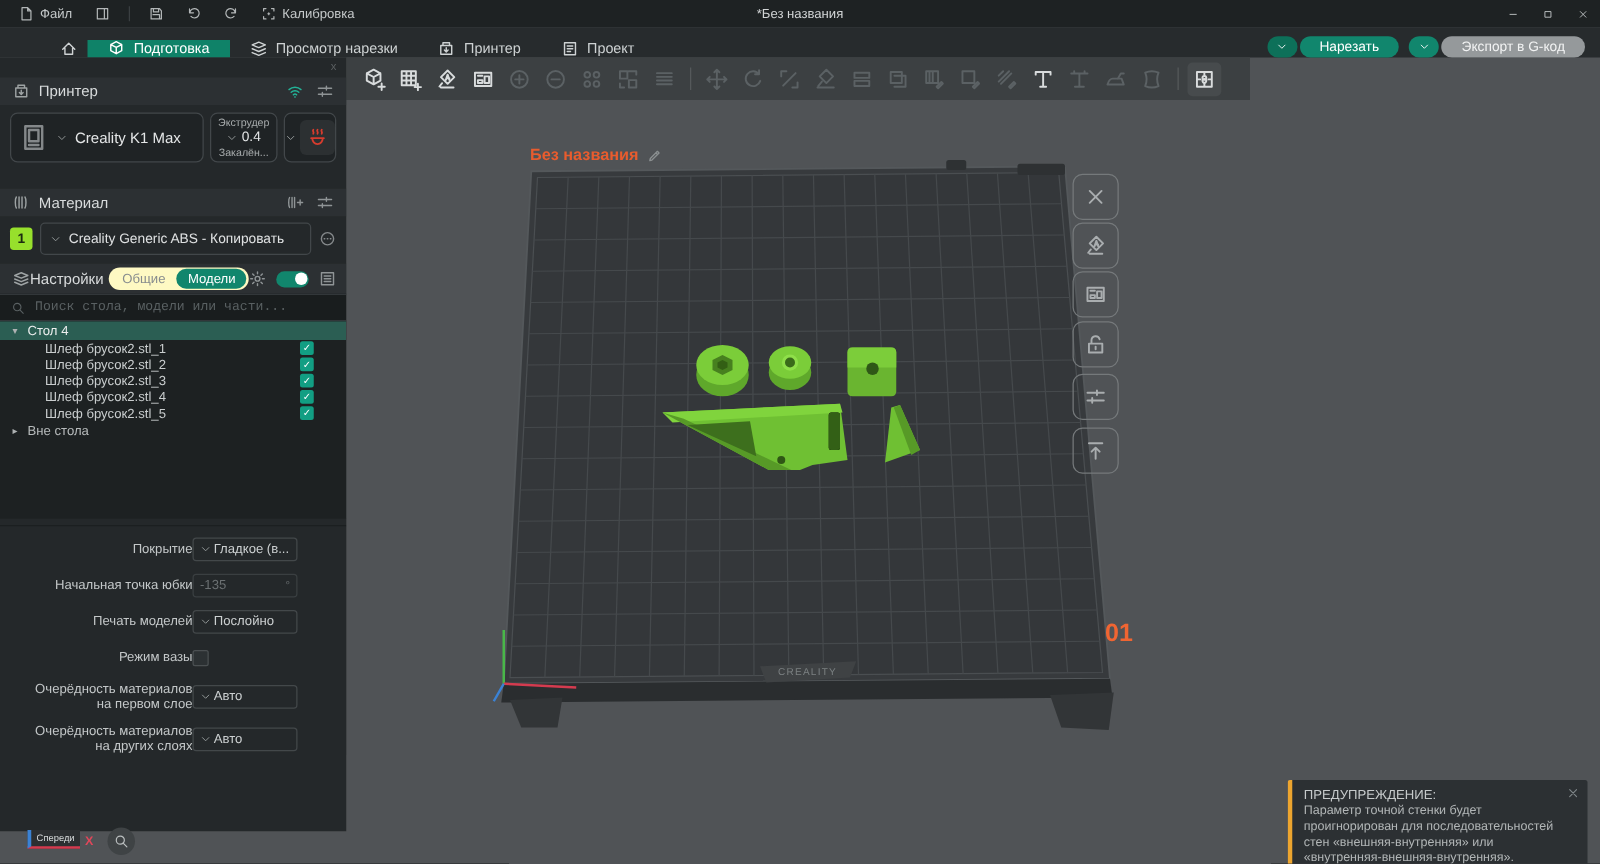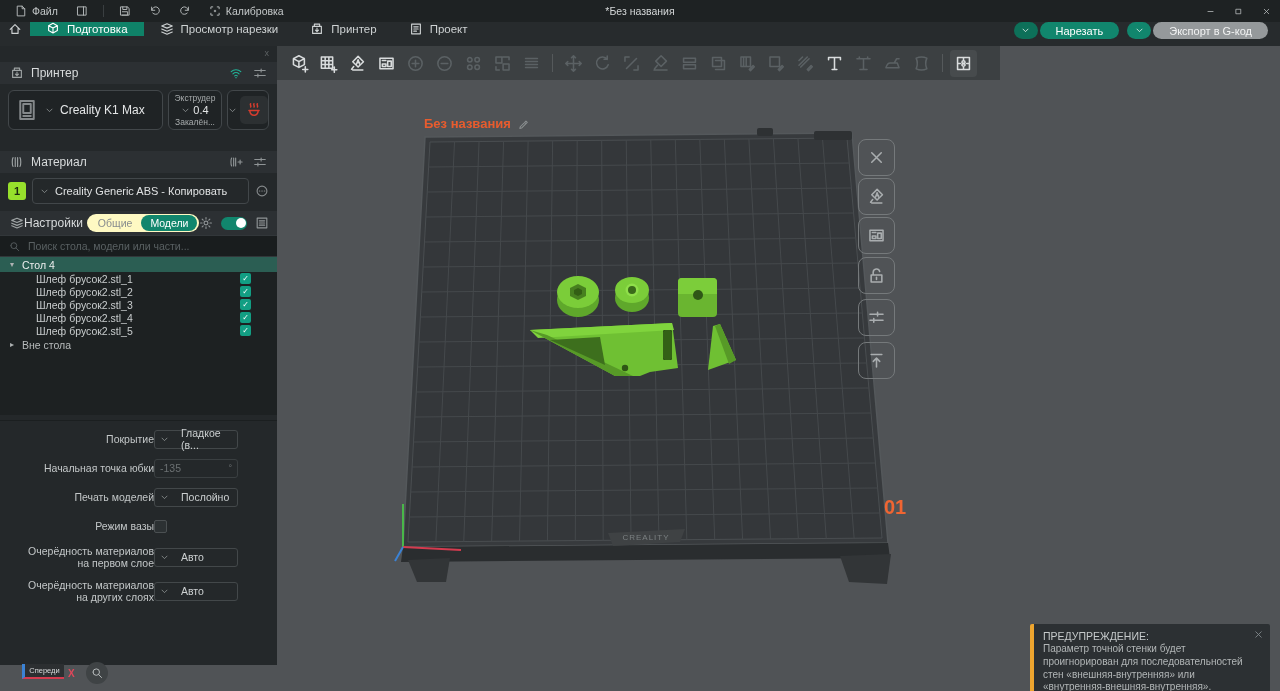--- a/index.html
+++ b/index.html
@@ -16,21 +16,21 @@
   .tbtn{display:flex;align-items:center;gap:5px;padding:0 7px;height:22px;color:#c4c8c9;cursor:default;}
   .tbtn i{width:12px;height:12px;color:#b2b6b7;}
   .tb-div{width:1px;height:12px;background:#3a3f41;margin:0 4px;}
   .tb-title{position:absolute;left:0;right:0;text-align:center;font-size:10.5px;color:#d2d5d6;pointer-events:none;}
   .tb-right{margin-left:auto;display:flex;align-items:center;height:22px;}
   .wbtn{width:28px;height:22px;display:flex;align-items:center;justify-content:center;color:#c3c7c8;}
   .wbtn i{width:9px;height:9px;}
 
   
   .tabbar{position:absolute;top:22px;left:0;right:0;height:24px;background:#272b2d;
-          display:flex;align-items:flex-start;font-size:11.5px;}
+          display:flex;align-items:flex-end;font-size:11.5px;padding-left:40px;}
   .home{width:30px;display:flex;align-items:center;justify-content:center;color:#ced2d3;}
   .home i{width:14px;height:14px;}
   .tab{display:flex;align-items:center;gap:7px;padding:0 16px;color:#ced2d3;}
   .tab i{width:14px;height:14px;}
   .tab.active{background:#0f8268;color:#fff;}
   .tab.active i{color:#fff;}
   .tb-actions{margin-left:auto;display:flex;align-items:center;gap:8px;padding-right:12px;}
   .grp{display:flex;align-items:center;gap:2px;}
   .pill-c{width:24px;height:17px;border-radius:9px;display:flex;align-items:center;justify-content:center;color:#fff;}
   .pill-c i{width:9px;height:9px;}
@@ -87,40 +87,40 @@
   .seg .sg.active{background:#11866d;color:#fff;}
   .set-icons{margin-left:auto;display:flex;align-items:center;gap:8px;color:#8f9496;}
   .set-icons i{width:14px;height:14px;}
   .toggle{width:26px;height:13px;border-radius:7px;background:#11866d;position:relative;}
   .toggle::after{content:"";position:absolute;right:1.5px;top:1.5px;width:10px;height:10px;border-radius:50%;background:#fff;}
 
   .search{height:20px;background:#191d1e;border-top:1px solid #32373a;border-bottom:1px solid #32373a;
           display:flex;align-items:center;gap:6px;padding:0 9px;}
   .search i{width:11px;height:11px;color:#596062;}
   .search input{flex:1;background:transparent;border:0;outline:0;color:#aeb2b3;font-size:10.5px;
-                font-family:Liberation Sans, sans-serif;}
+                font-family:Liberation Mono, monospace;}
   .search input::placeholder{color:#596062;}
 
   .tree{height:158px;background:#1d2122;overflow:hidden;}
   .trow{display:flex;align-items:center;font-size:10.5px;height:15px;padding:0 10px;color:#c9cdce;}
   .trow.group{background:#2b5e53;color:#eceeee;}
   .trow .caret{width:12px;font-size:8px;color:#aeb2b3;}
   .trow.item{height:13px;padding-left:36px;color:#c9cdce;}
   .trow.item .cb{margin-left:auto;margin-right:16px;width:11px;height:11px;border-radius:2px;background:#129e83;
         color:#fff;font-size:8px;display:flex;align-items:center;justify-content:center;line-height:1;}
   .trow.outside{height:15px;color:#b7bbbc;}
 
   .plate-settings{background:#24282a;padding-top:6px;}
   .ps-h{margin:4px 0 0 16px;font-size:11.5px;font-weight:bold;color:#f2f3f3;display:inline-block;
         padding-bottom:4px;border-bottom:2px solid #16987d;}
   .ps-sep{height:1px;background:#1b1f20;margin-top:-1px;margin-bottom:8px;}
   .ps-row{display:flex;align-items:center;margin:0 14px 9px 16px;min-height:20px;}
   .ps-row .lbl{width:138px;font-size:10.5px;color:#c3c7c8;line-height:1.18;text-align:right;}
   .ctl{width:84px;height:19px;box-sizing:border-box;border:1px solid #43484a;border-radius:3px;
-       display:flex;align-items:center;gap:12px;padding:0 5px;font-size:10.5px;color:#ccd0d1;}
+       display:flex;align-items:center;gap:2px;padding:0 5px;font-size:10.5px;color:#ccd0d1;}
   .ctl.disabled{color:#6b7072;border-color:#3a3f41;}
   .ctl .unit{margin-left:auto;font-size:9px;color:#6b7072;}
   .ctl.chk{width:13px;height:13px;padding:0;background:#2c3133;border:1px solid #4b5052;border-radius:2px;}
 
   
   .viewport{position:absolute;top:46px;left:277px;width:1003px;height:645px;}
   #plate-svg{position:absolute;left:0;top:0;}
   .plate-name{position:absolute;left:147px;top:70px;display:flex;align-items:center;gap:6px;
               font-size:13px;font-weight:bold;color:#e85c2e;}
   .plate-name i{width:13px;height:13px;color:#8b9091;}

